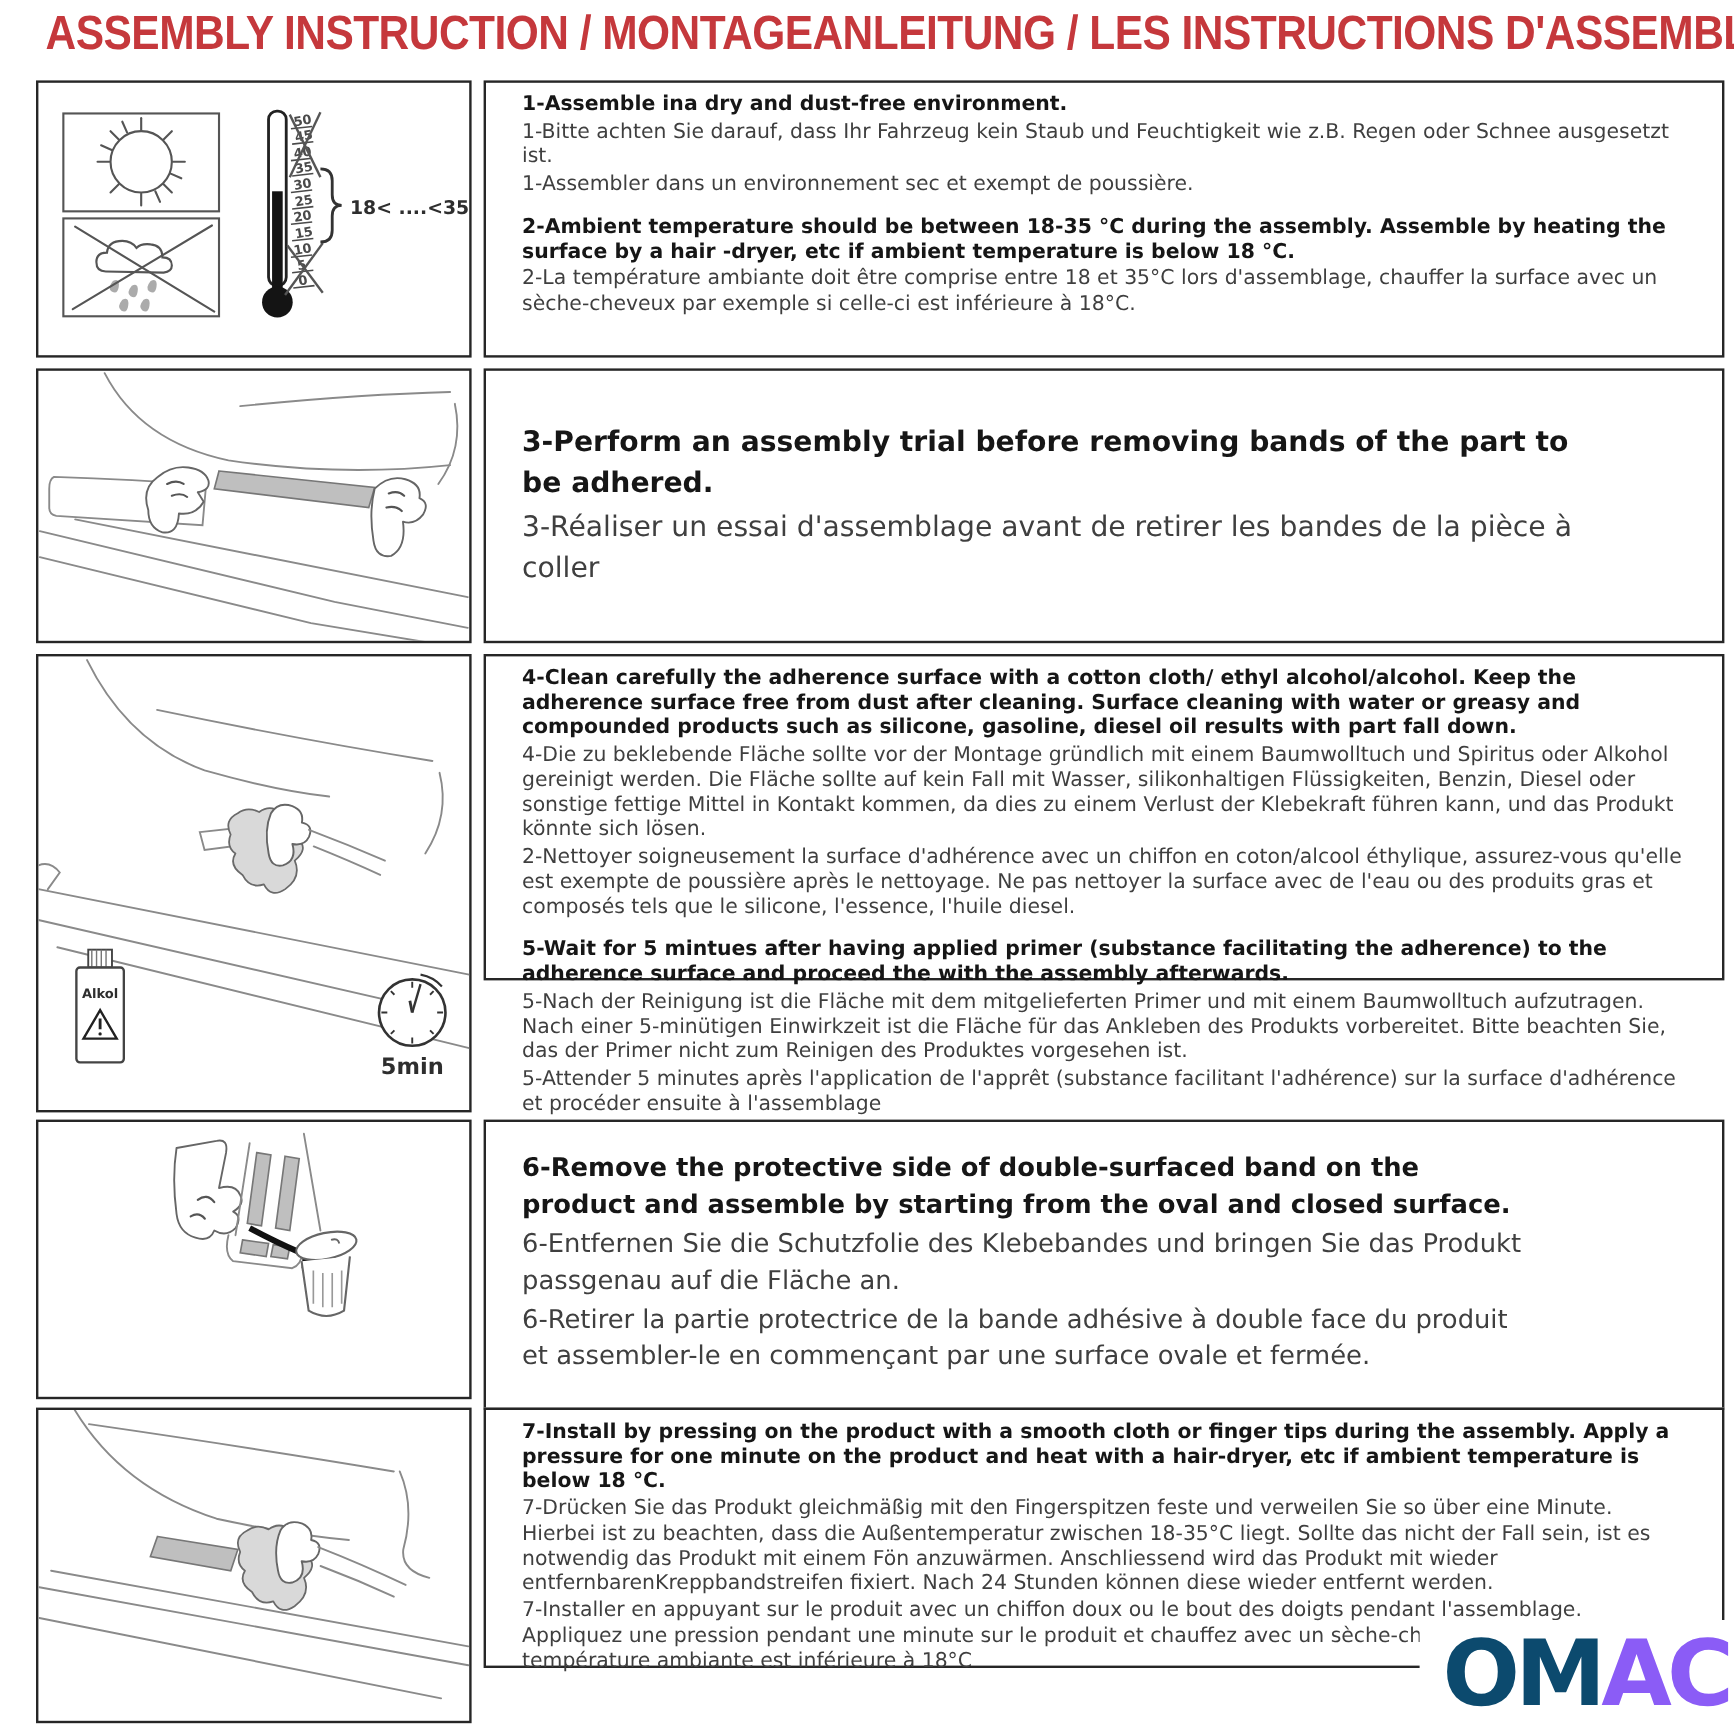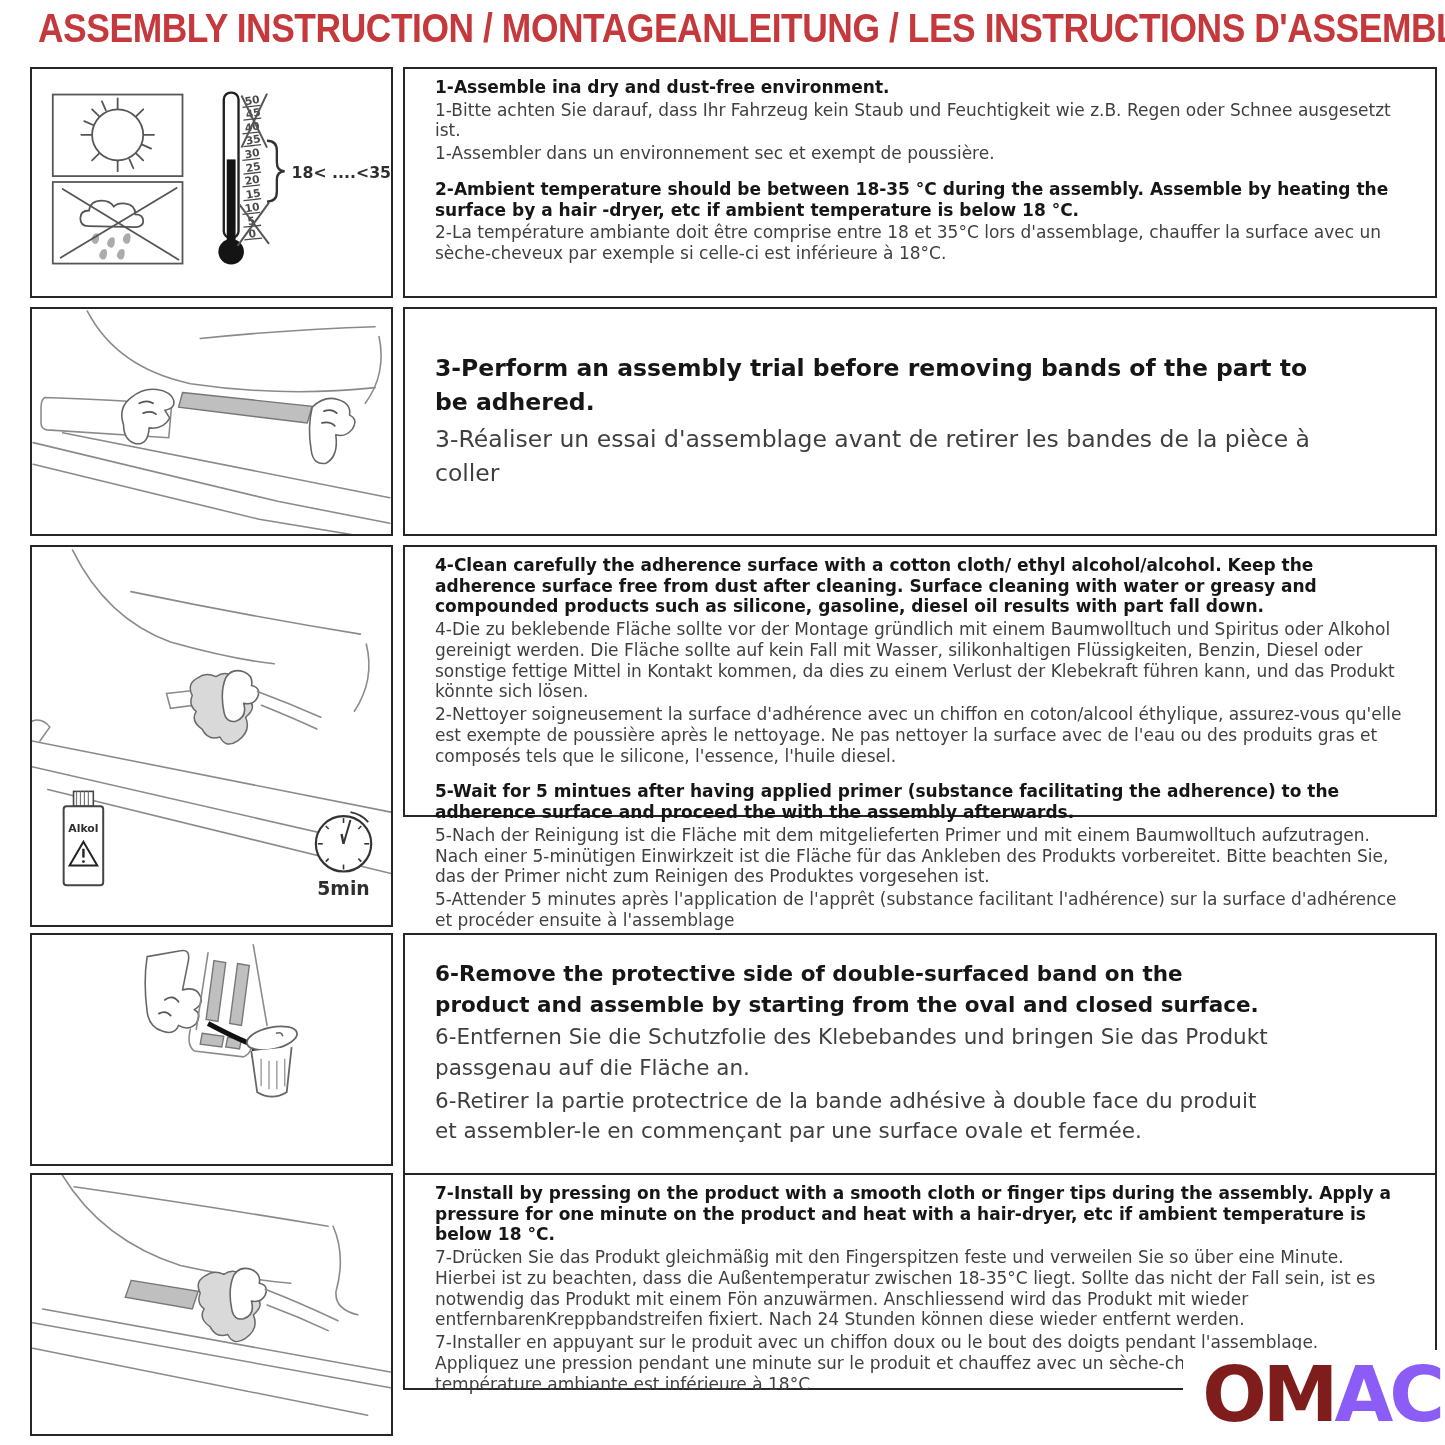--- a/index.html
+++ b/index.html
@@ -25,21 +25,21 @@
   .r5{top:1173px;height:263px;} .t5{top:1173px;height:217px;}
   .row-illu svg{display:block;width:100%;height:100%;}
   .sketch{stroke:#8a8a8a;stroke-width:1.6;fill:none;stroke-linecap:round;}
   .dark{stroke:#555;fill:none;stroke-width:1.8;stroke-linecap:round;}
   .hand{fill:#fff;stroke:#666;stroke-width:1.6;stroke-linejoin:round;}
   .cloth{fill:#d9d9d9;stroke:#6a6a6a;stroke-width:1.5;stroke-linejoin:round;}
   .strip{fill:#bfbfbf;stroke:#777;stroke-width:1.4;}
   .logo{position:absolute;left:1183px;top:1350px;width:262px;height:90px;background:#fff;
         display:flex;align-items:center;justify-content:flex-end;padding-right:4px;box-sizing:border-box;
         font-weight:bold;font-size:76px;letter-spacing:-4px;line-height:1;}
-  .logo .lk{color:#7f1d1d;} .logo .lr{color:#8b5cf6;text-align:right;}
+  .logo .lk{color:#0c4a6e;} .logo .lr{color:#8b5cf6;text-align:right;}
   .therm-num{font-size:11px;fill:#4a4a4a;font-weight:bold;}
   .svglabel{font-weight:bold;fill:#2e2e2e;}
 </style>
 </head>
 <body>
 
 <div class="page">
 
   <h1 class="title">ASSEMBLY INSTRUCTION / MONTAGEANLEITUNG / LES INSTRUCTIONS D'ASSEMBLAGE</h1>
 

